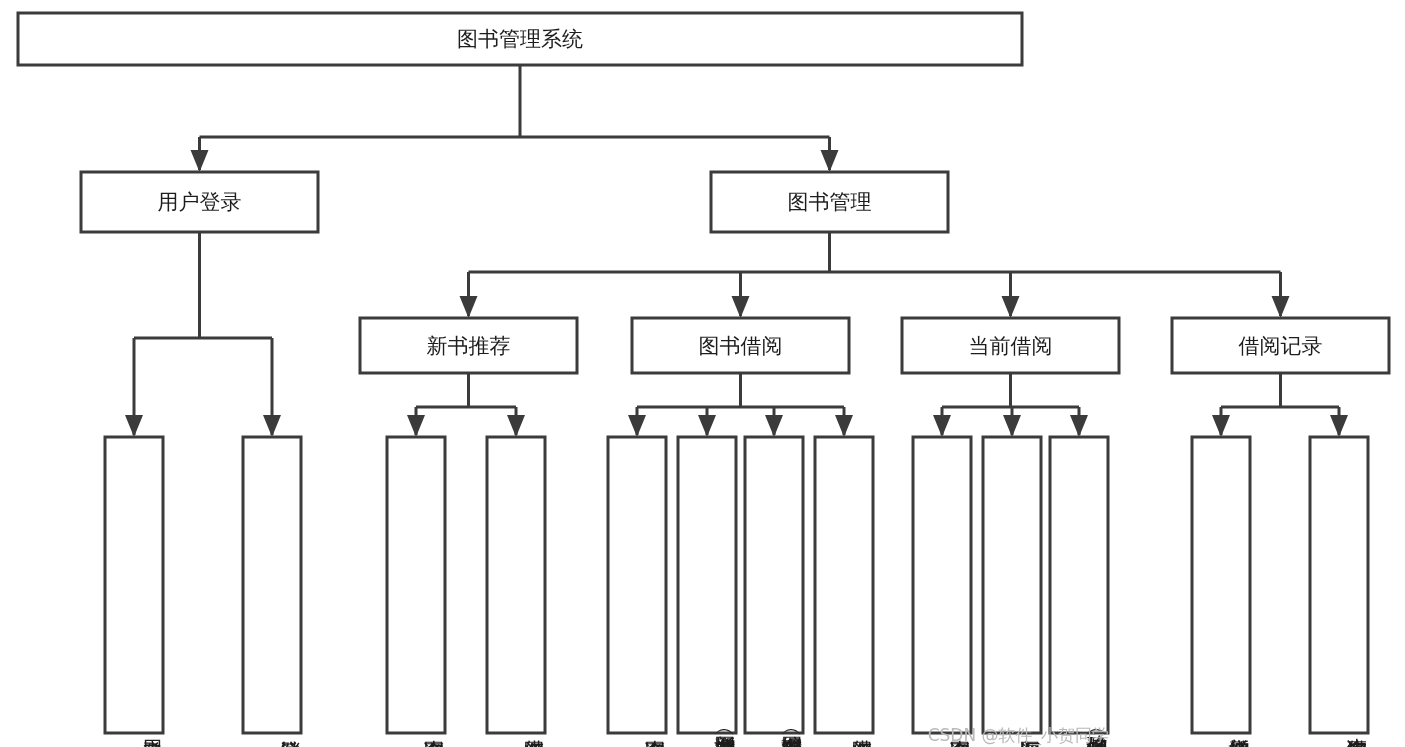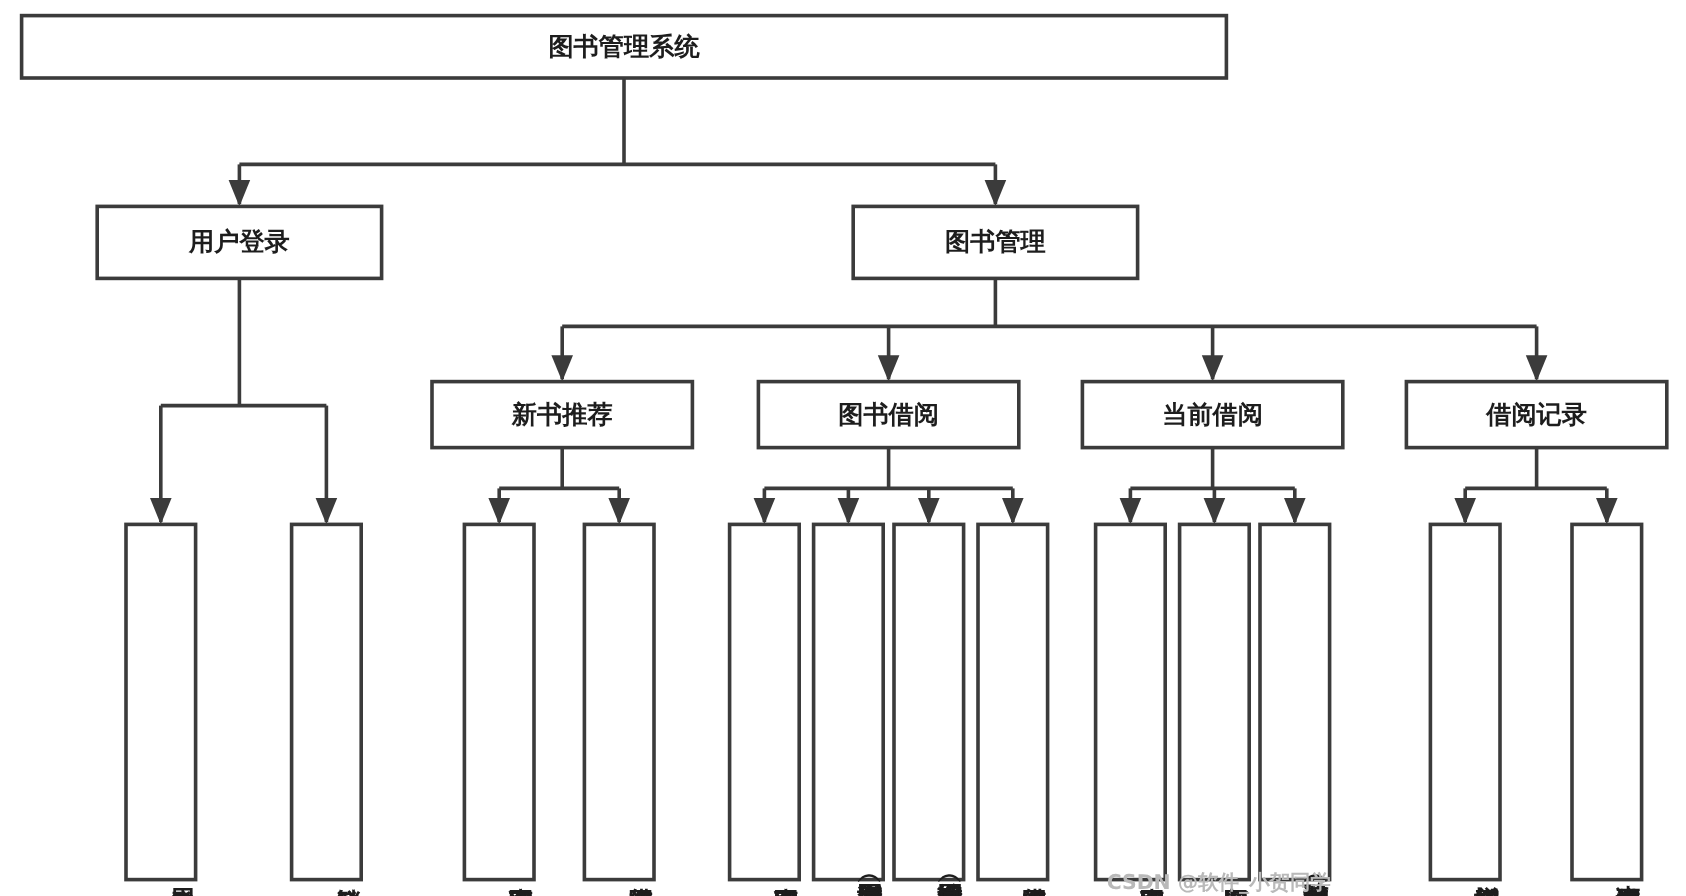--- a/index.html
+++ b/index.html
@@ -1,21 +1,21 @@
 <!DOCTYPE html>
 <html><head>
 <meta charset="utf-8">
 <style>
   html,body{margin:0;padding:0;background:#ffffff;}
   body{
     width:1405px;height:747px;
     font-family:"DejaVu Sans","Liberation Sans",sans-serif;
     overflow:hidden;position:relative;
   }
-  #diagram-root{position:absolute;left:0;top:0;width:1117px;height:747px;font-weight:bold;}
+  #diagram-root{position:absolute;left:0;top:0;width:1117px;height:747px;}
   svg{display:block;}
   .box-rect{fill:#ffffff;stroke:#3b3b3b;stroke-width:3;}
   .conn{stroke:#3b3b3b;stroke-width:3;fill:none;stroke-linecap:butt;}
   .arrow-head{fill:#3b3b3b;stroke:none;}
   .node-label-h{
     font-size:21px;fill:#1d1d1d;
     text-anchor:middle;dominant-baseline:middle;
     font-family:"DejaVu Sans","Liberation Sans",sans-serif;
   }
   .vlabel-wrap{

